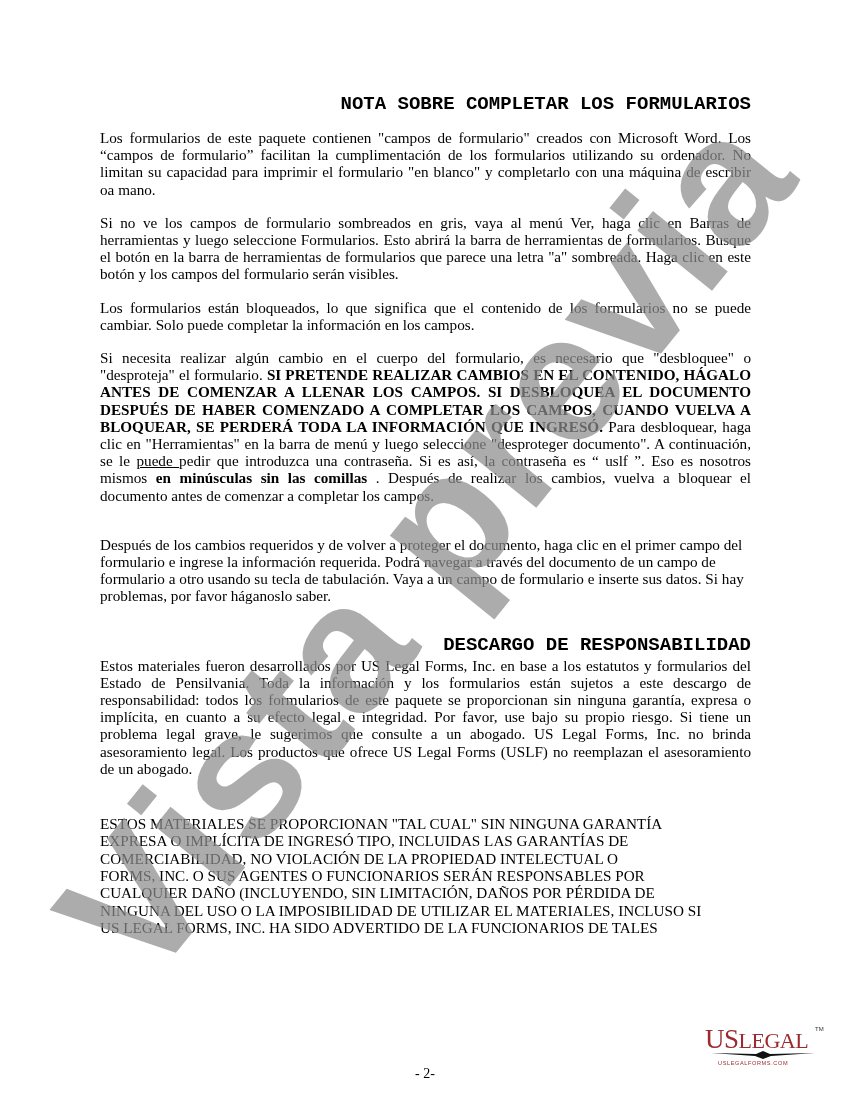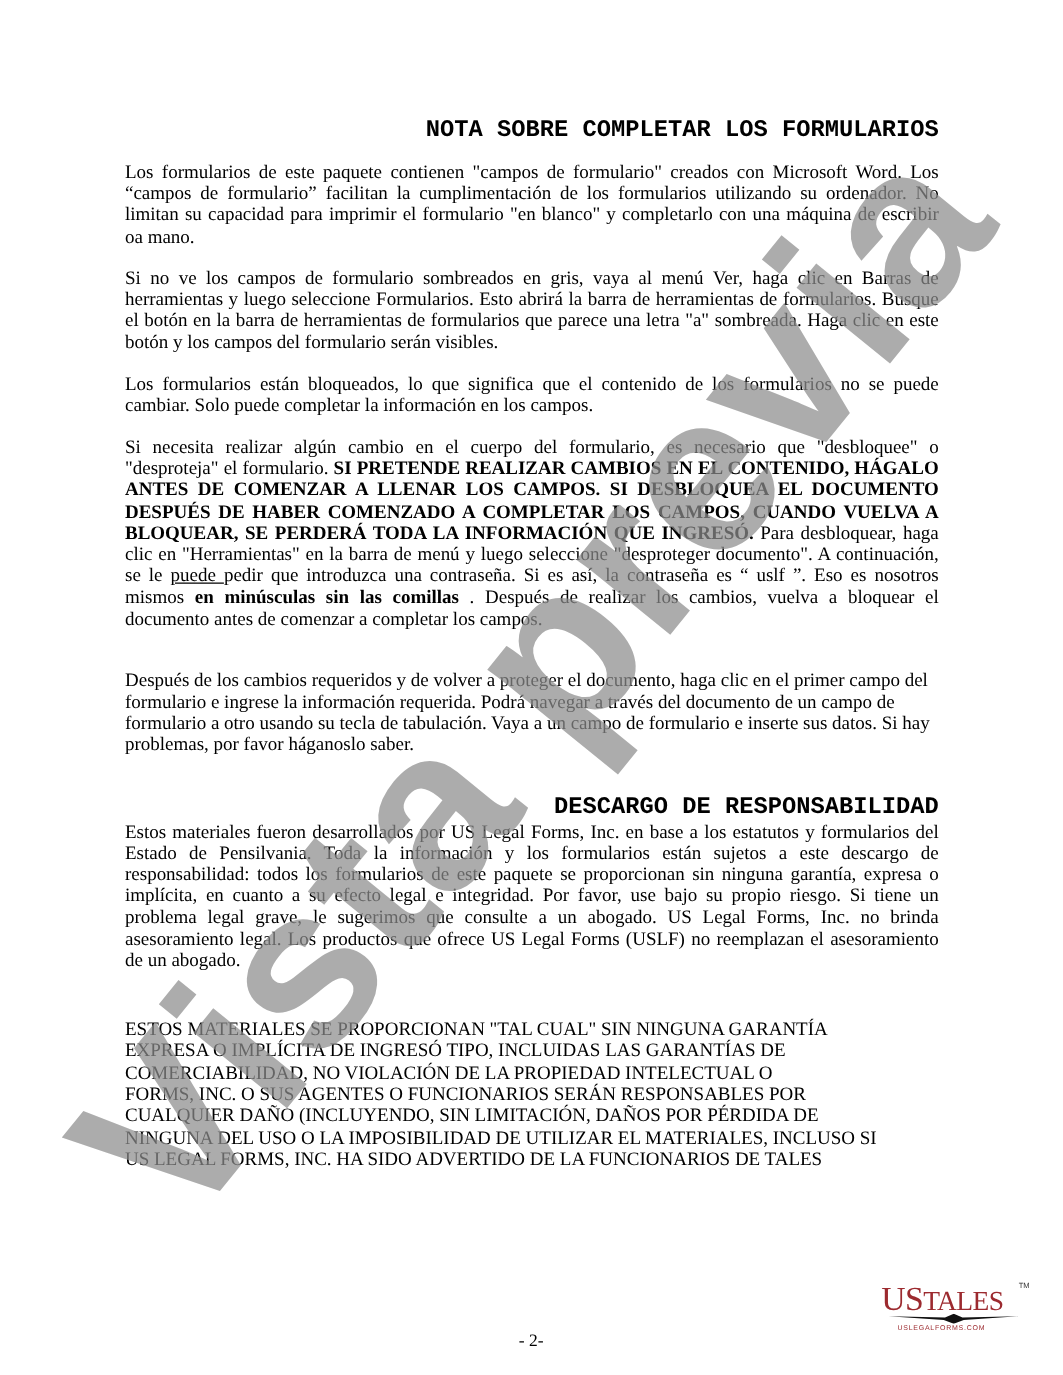--- a/index.html
+++ b/index.html
@@ -46,21 +46,21 @@
       <div>NINGUNA DEL USO O LA IMPOSIBILIDAD DE UTILIZAR EL MATERIALES, INCLUSO SI</div>
       <div>US LEGAL FORMS, INC. HA SIDO ADVERTIDO DE LA FUNCIONARIOS DE TALES</div>
     </div>
   </div>
 
   <div class="watermark">
     <span>Vista previa</span>
   </div>
 
   <div class="logo">
-    <div class="logo-text"><span>US</span><span class="small">TALES</span></div>
+    <div class="logo-text"><span>US</span><span class="small">LEGAL</span></div>
     <span class="logo-tm">TM</span>
     <svg class="logo-eagle" viewBox="0 0 104 8">
       <path d="M0 2 L45 3 L52 0 L59 3 L104 2 L60 5 L52 8 L44 5 Z" fill="#111"></path>
     </svg>
     <div class="logo-url">USLEGALFORMS.COM</div>
   </div>
 
   <div class="footer-page">- 2-</div>
 </div>
 

